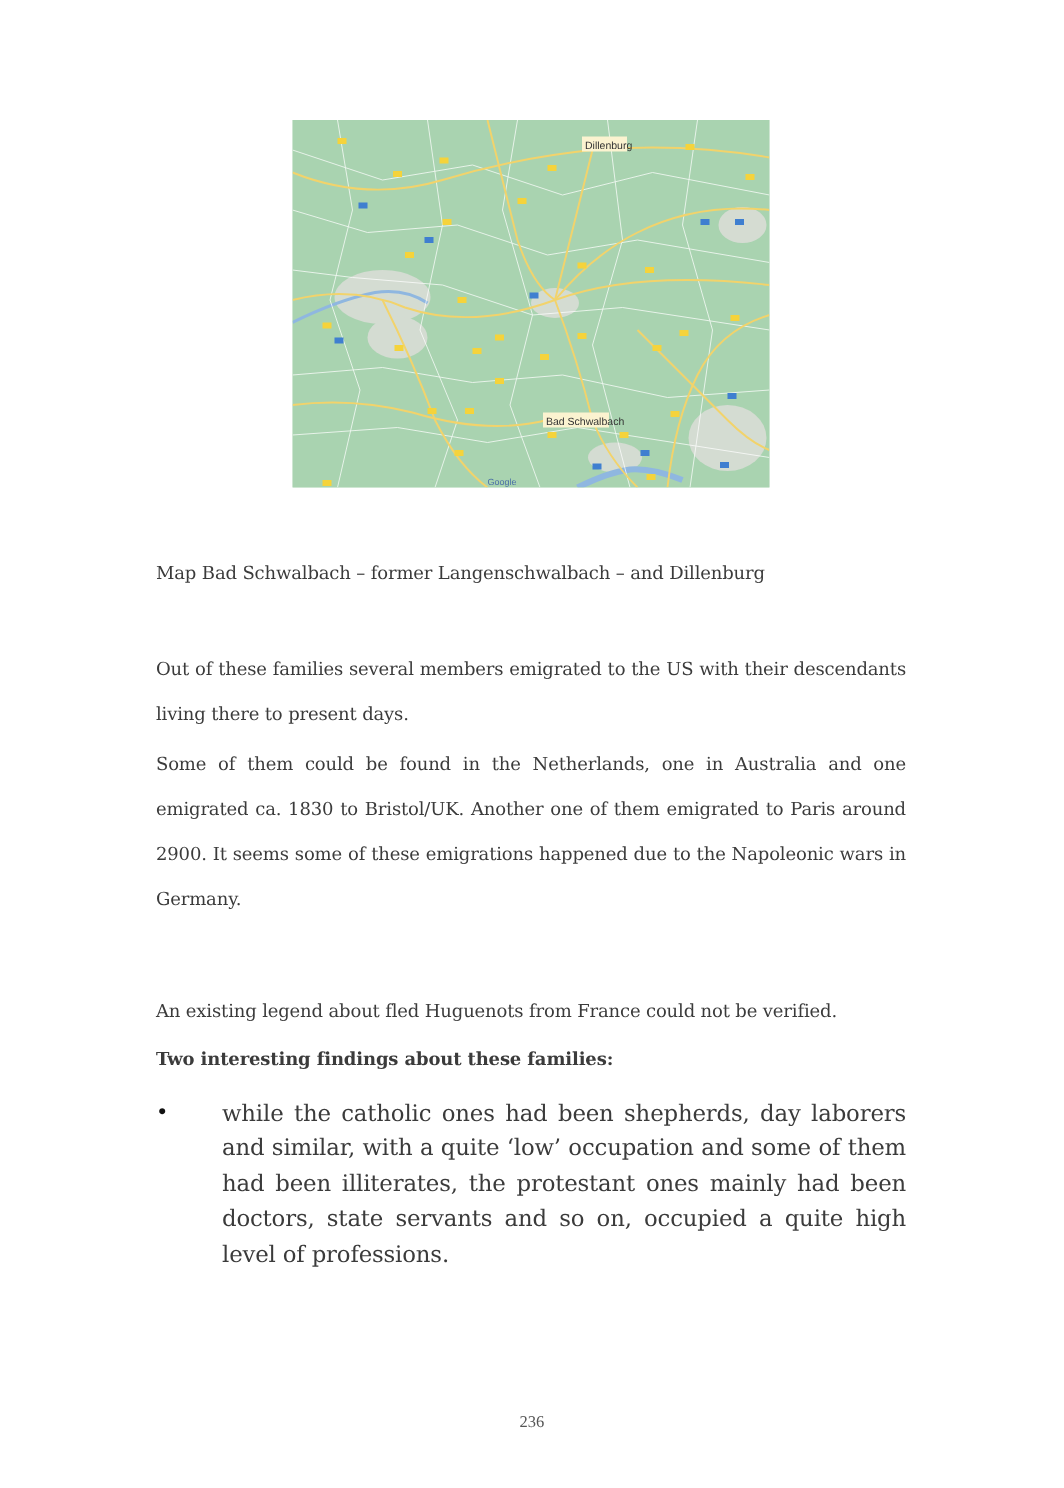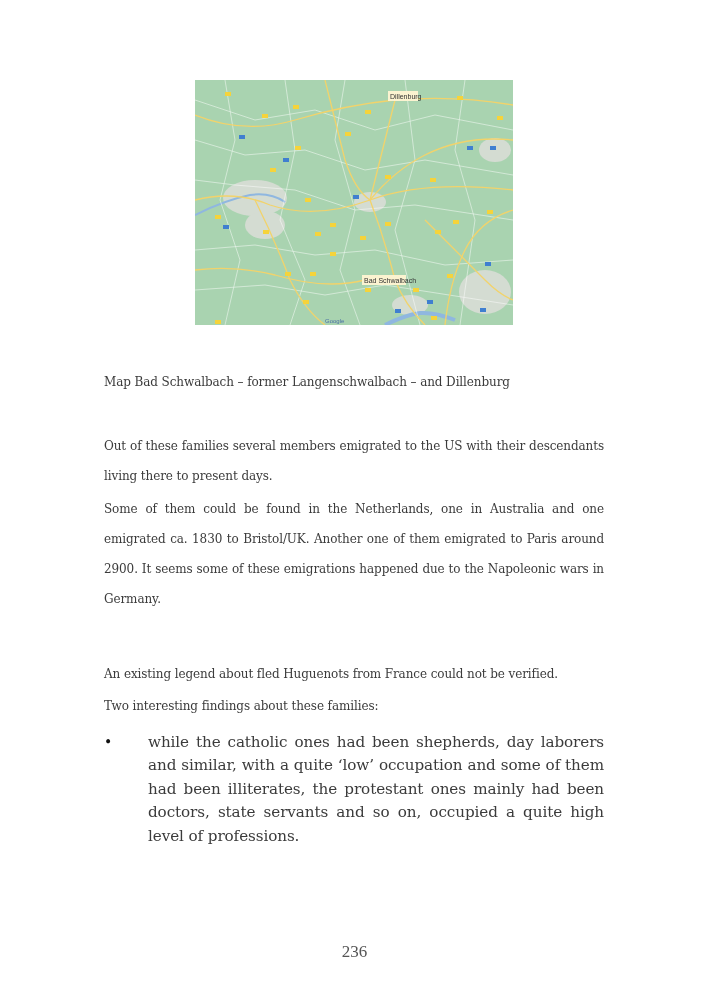--- a/index.html
+++ b/index.html
@@ -5,25 +5,25 @@
   html,body{margin:0;padding:0;background:#ffffff;}
   body{width:709px;height:992px;position:relative;overflow:hidden;font-family:"DejaVu Serif","Liberation Serif",serif;color:#3b3b3b;}
   .map{position:absolute;left:195px;top:80px;width:318px;height:245px;overflow:hidden;background:#a9d3b0;}
   .map svg{display:block;}
   .text{position:absolute;left:104px;width:500px;font-size:12px;line-height:30px;text-align:justify;letter-spacing:-0.1px;}
   .text p{margin:0;}
   .caption{top:367px;}
   .p1{top:431px;}
   .p2{top:494px;}
   .p3{top:627px;margin-top:32px;}
-  .p4{top:691px;}
+  .p4{top:691px;font-weight:bold;}
   .bullet{position:absolute;left:104px;top:731px;width:500px;font-size:15.2px;line-height:23.4px;}
   .bullet .dot{position:absolute;left:0;top:0;color:#111;font-size:14px;}
   .bullet .btext{margin-left:44px;text-align:justify;letter-spacing:-0.1px;}
-  .pagenum{position:absolute;top:942px;left:0;width:709px;text-align:center;font-size:17px;color:#555;font-family:"Liberation Serif",serif;}
+  .pagenum{position:absolute;top:942px;left:0;width:709px;text-align:center;font-size:11px;color:#555;font-family:"Liberation Serif",serif;}
   .label{font-family:"Liberation Sans",sans-serif;font-size:7px;fill:#333;}
 </style>
 </head>
 <body>
 
 <div class="map">
   <svg width="318" height="245" viewBox="0 0 318 245">
     <rect x="0" y="0" width="318" height="245" fill="#a9d3b0"></rect>
 
     <g fill="#d9ddd6" opacity="0.9">

